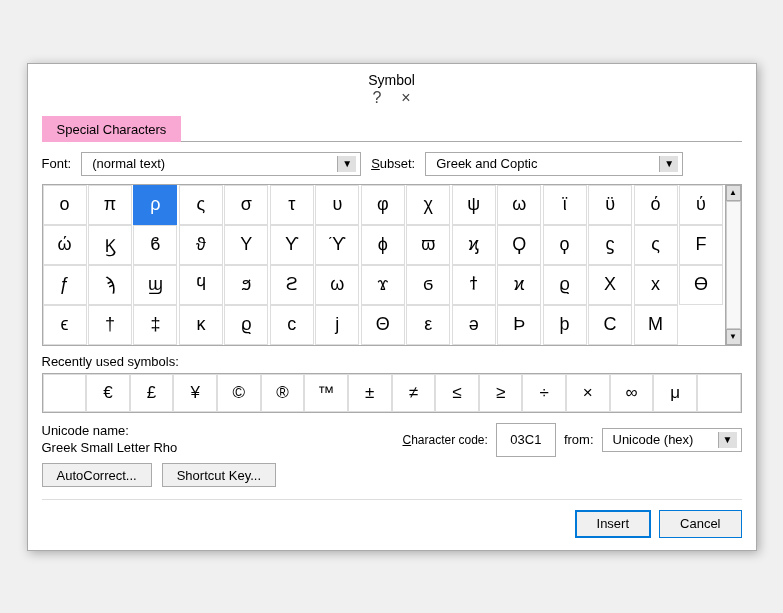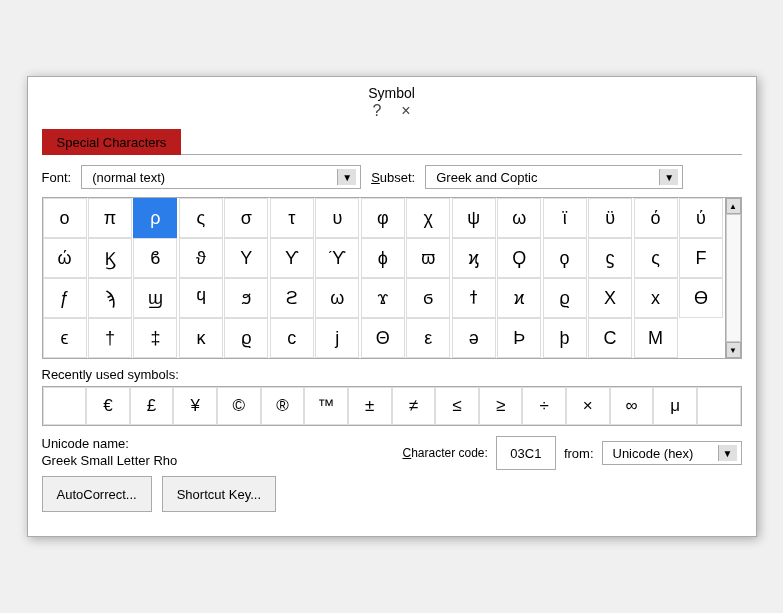--- a/index.html
+++ b/index.html
@@ -55,21 +55,21 @@
       border-bottom: 1px solid #aaa;
       margin-bottom: 10px;
     }
     .tab {
       padding: 5px 14px;
       cursor: pointer;
       border: 1px solid transparent;
       border-bottom: none;
       margin-bottom: -1px;
       font-size: 13px;
-      background: #b91c1c;
+      background: #f9a8d4;
       color: #000;
     }
     .tab.active {
       background: #fff;
       border-color: #aaa;
       border-bottom-color: #fff;
       z-index: 1;
     }
     .form-row {
       display: flex;
@@ -207,21 +207,21 @@
       align-items: center;
       gap: 10px;
       margin-bottom: 12px;
     }
     .action-btn {
       border: 1px solid #aaa;
       background: #f0f0f0;
       padding: 4px 14px;
       font-size: 13px;
       cursor: pointer;
-      height: 36px;
+      height: 24px;
     }
     .shortcut-text { font-size: 13px; }
     .bottom-row {
       display: flex;
       justify-content: flex-end;
       gap: 8px;
       border-top: 1px solid #ddd;
       padding-top: 10px;
     }
     .bottom-btn {
@@ -371,14 +371,18 @@
           <span class="select-arrow">▼</span>
         </div>
       </div>
     </div>
 
     <div class="shortcut-row">
       <button class="action-btn">AutoCorrect...</button>
       <button class="action-btn">Shortcut Key...</button>
     </div>
 
+    <div class="bottom-row">
+      <button class="bottom-btn insert-btn">Insert</button>
+      <button class="bottom-btn">Cancel</button>
+    </div>
   </div>
 </div>
 
 </body></html>

